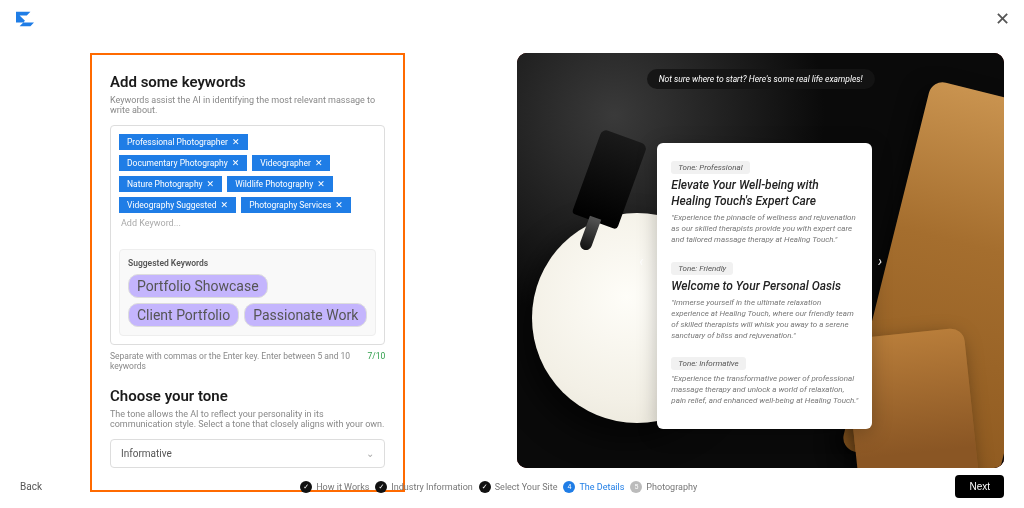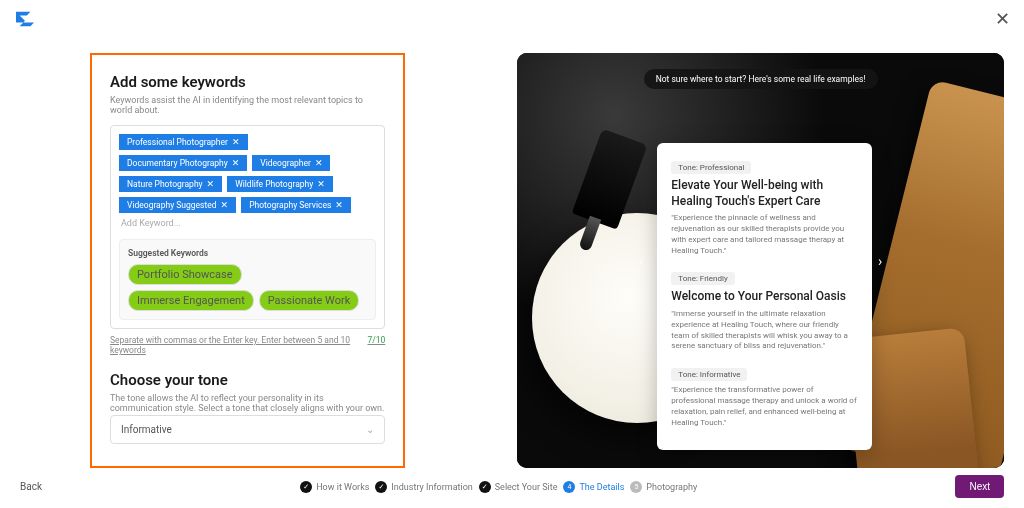--- a/index.html
+++ b/index.html
@@ -9,29 +9,29 @@
 .close-x { cursor: pointer; font-size: 18px; color: #555; }
 .main { display: flex; gap: 112px; padding: 16px 20px 0 90px; }
 .left-panel { width: 320px; border: 2px solid #ff6a00; padding: 18px 18px 22px 18px; }
 .h1 { font-size: 15px; font-weight: 600; color: #1a1a1a; }
 .sub { font-size: 9px; color: #888; margin-top: 4px; }
 .keyword-box { border: 1px solid #ddd; border-radius: 4px; padding: 8px; margin-top: 10px; }
 .chips { display: flex; flex-wrap: wrap; gap: 5px; }
 .chip { background: #1f7de6; color: #fff; font-size: 8.5px; padding: 3px 8px; border-radius: 0; display: inline-flex; align-items: center; gap: 4px; cursor: pointer; }
 .chip .xx { font-size: 9px; }
 .add-kw { font-size: 9px; color: #aaa; padding: 5px 2px; }
-.suggest-box { background: #f9f9f9; border: 1px solid #eee; border-radius: 4px; padding: 8px; margin-top: 6px; }
+.suggest-box { background: #f9f9f9; border: 1px solid #eee; border-radius: 4px; padding: 8px; margin-top: 16px; }
 .suggest-title { font-size: 8.5px; color: #555; font-weight: 600; margin-bottom: 6px; }
 .s-chips { display: flex; flex-wrap: wrap; gap: 5px; }
-.s-chip { background: #84cc16; border: 1px solid #ddd; color: #555; font-size: 11px; padding: 3px 8px; border-radius: 10px; cursor: pointer; }
-.hint-row { display: flex; justify-content: space-between; font-size: 8.5px; color: #888; margin-top: 6px; text-decoration: underline; }
+.s-chip { background: #c4b5fd; border: 1px solid #ddd; color: #555; font-size: 14px; padding: 3px 8px; border-radius: 10px; cursor: pointer; }
+.hint-row { display: flex; justify-content: space-between; font-size: 8.5px; color: #888; margin-top: 6px; }
 .hint-row .count { color: #2e9e4a; }
-.tone-select { border: 1px solid #ddd; border-radius: 4px; padding: 8px 10px; margin-top: 2px; display: flex; justify-content: space-between; align-items: center; font-size: 10px; color: #555; cursor: pointer; }
+.tone-select { border: 1px solid #ddd; border-radius: 4px; padding: 8px 10px; margin-top: 10px; display: flex; justify-content: space-between; align-items: center; font-size: 10px; color: #555; cursor: pointer; }
 .chev { font-size: 10px; color: #aaa; }
-.right-panel { position: relative; width: 495px; height: 415px; border-radius: 10px; overflow: hidden; background: #b91c1c; }
+.right-panel { position: relative; width: 495px; height: 415px; border-radius: 10px; overflow: hidden; background: #b91c1c; font-style: italic; }
 .bg-scene { position: absolute; inset: 0; }
 .bg-scene .marble { position:absolute; inset:0; background: radial-gradient(circle at 20% 15%, #3a3a3a 0%, #0a0a0a 40%), radial-gradient(circle at 80% 80%, #222 0%, #050505 50%); }
 .tip-banner { position: absolute; top: 16px; left: 50%; transform: translateX(-50%); background: rgba(20,20,20,.9); color: #fff; font-size: 8.5px; padding: 5px 12px; border-radius: 12px; }
 .plate { position:absolute; left: 15px; top: 160px; width: 210px; height: 210px; background: radial-gradient(circle at 45% 40%, #fefdf8 0%, #f3f0e6 60%, #e6e2d5 100%); border-radius: 50%; box-shadow: -10px 15px 30px rgba(0,0,0,.6); }
 .dropper { position:absolute; left: 60px; top: 80px; width: 50px; height: 140px; transform: rotate(20deg); }
 .dropper .cap { width: 48px; height: 90px; background: linear-gradient(180deg,#1a1a1a,#000); border-radius: 6px 6px 4px 4px; position:relative; }
 .dropper .cap::after { content:''; position:absolute; bottom:-30px; left:18px; width:12px; height:34px; background:linear-gradient(180deg,#555,#111); border-radius: 0 0 6px 6px; }
 .wood { position:absolute; right:-40px; top:40px; width:160px; height:380px; transform: rotate(14deg); background: linear-gradient(180deg,#c9934f 0%, #a56e2e 40%, #8f5a20 100%); border-radius: 14px; box-shadow: -6px 8px 20px rgba(0,0,0,.5); }
 .wood2 { position:absolute; right:30px; top:280px; width:120px; height:200px; transform: rotate(-6deg); background: linear-gradient(180deg,#b87d3a 0%, #8a5624 60%); border-radius: 14px; box-shadow: -6px 8px 20px rgba(0,0,0,.5); }
 .card-overlay { position: absolute; top: 90px; left: 140px; width: 215px; background: #fff; border-radius: 6px; padding: 12px 14px; box-shadow: 0 4px 20px rgba(0,0,0,.25); }
@@ -43,37 +43,37 @@
 .nav-arrow.right { right: 112px; }
 .footer { position: absolute; bottom: 0; left: 0; right: 0; display: flex; align-items: center; justify-content: space-between; padding: 10px 20px; }
 .back-btn { font-size: 10px; color: #555; cursor: pointer; }
 .steps { display: flex; align-items: center; gap: 6px; }
 .step { display: flex; align-items: center; gap: 4px; font-size: 9px; color: #777; }
 .dot { width: 12px; height: 12px; border-radius: 50%; display: inline-flex; align-items:center; justify-content:center; font-size:7px; color:#fff; }
 .dot.done { background: #111; }
 .dot.curr { background: #1f7de6; }
 .dot.todo { background: #bbb; }
 .step.curr span.lbl { color: #1f7de6; }
-.next-btn { background: #701a75; color: #fff; font-size: 10px; padding: 6px 14px; border-radius: 4px; cursor: pointer; border:none; }
+.next-btn { background: #000000; color: #fff; font-size: 10px; padding: 6px 14px; border-radius: 4px; cursor: pointer; border:none; }
 .section-gap { margin-top: 16px; }
 </style>
 </head>
 <body>
 
 <div class="topbar">
   <svg class="logo" viewBox="0 0 24 20">
       <path d="M2 2h16l-4 4H6l6 6-6 6h12l4-4H2z" fill="#1f7de6"></path>
     </svg>
   <div class="close-x">✕</div>
 </div>
 
 <div class="main">
   <div class="left-panel">
     <div class="h1">Add some keywords</div>
-    <div class="sub">Keywords assist the AI in identifying the most relevant topics to world about.</div>
+    <div class="sub">Keywords assist the AI in identifying the most relevant massage to write about.</div>
     <div class="keyword-box">
       <div class="chips" id="chips">
           <div class="chip">
             <span>Professional Photographer</span>
             <span class="xx">✕</span>
           </div>
           <div class="chip">
             <span>Documentary Photography</span>
             <span class="xx">✕</span>
           </div>
@@ -96,21 +96,21 @@
           <div class="chip">
             <span>Photography Services</span>
             <span class="xx">✕</span>
           </div>
         </div>
       <div class="add-kw">Add Keyword...</div>
       <div class="suggest-box">
         <div class="suggest-title">Suggested Keywords</div>
         <div class="s-chips" id="s-chips">
             <div class="s-chip">Portfolio Showcase</div>
-            <div class="s-chip">Immerse Engagement</div>
+            <div class="s-chip">Client Portfolio</div>
             <div class="s-chip">Passionate Work</div>
           </div>
       </div>
     </div>
     <div class="hint-row">
       <span>Separate with commas or the Enter key. Enter between 5 and 10 keywords</span>
       <span class="count">7/10</span>
     </div>
 
     <div class="h1 section-gap">Choose your tone</div>

